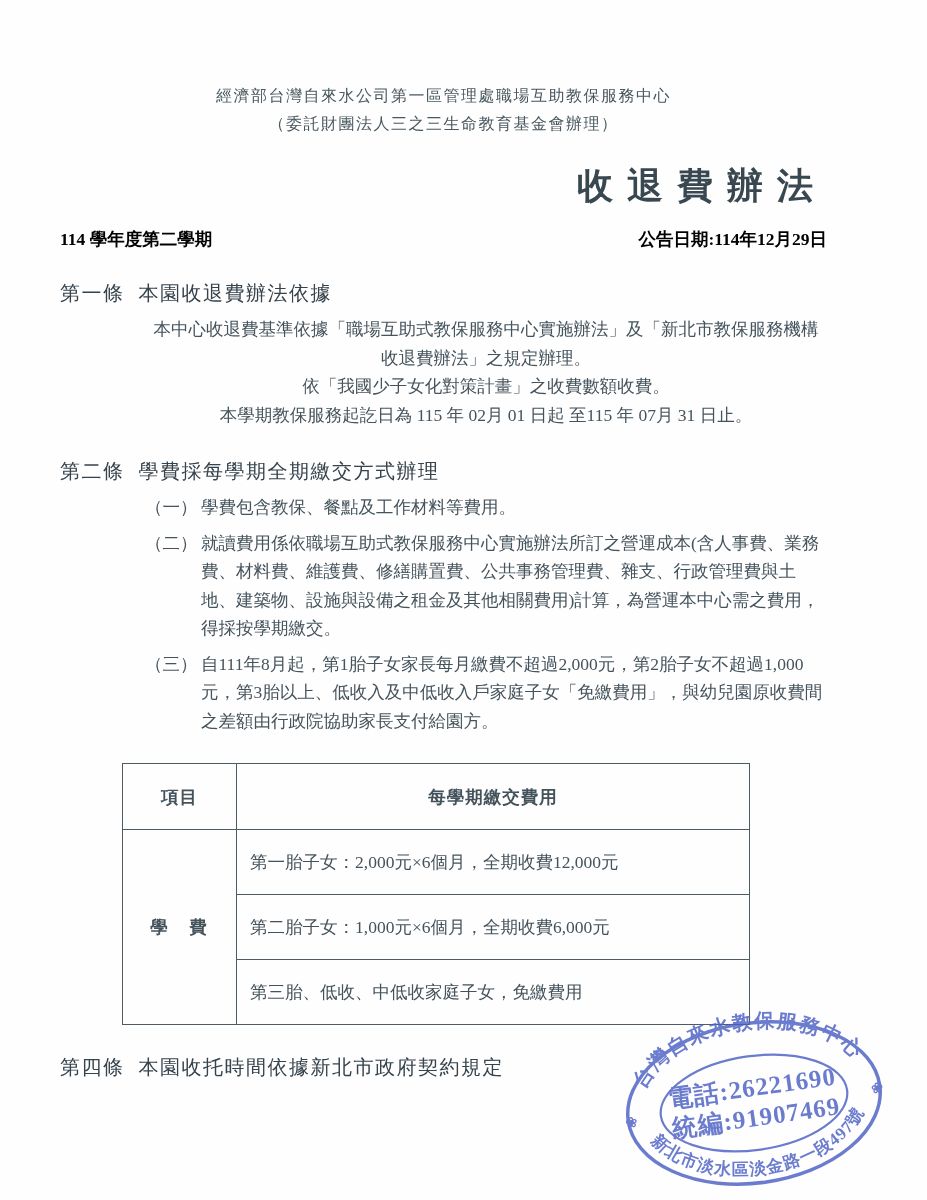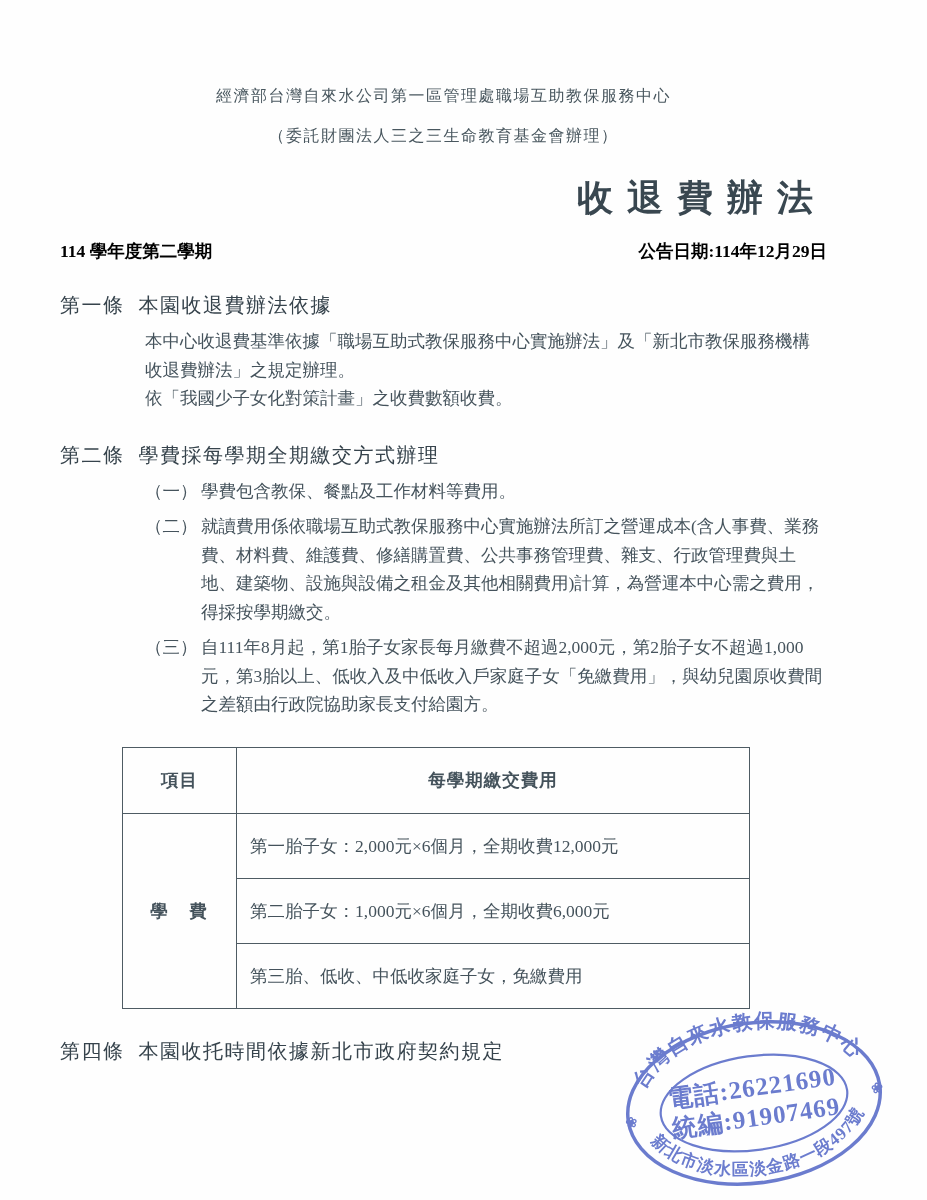--- a/index.html
+++ b/index.html
@@ -10,37 +10,37 @@
     margin:0 auto;
     background:#fefefe;
     font-family:"Liberation Serif","DejaVu Serif",serif;
     color:#42505a;
     overflow:hidden;
   }
   .content { padding:84px 100px 0 60px; }
 
   
   .org-line { text-align:center; font-size:16px; letter-spacing:1.5px; color:#49575f; line-height:24px; }
-  .org-line2 { margin-top:16px;font-family:Liberation Serif, serif; }
+  .org-line2 { margin-top:4px;font-family:Liberation Serif, serif; }
   .doc-title {
     text-align:right; font-size:36px; font-weight:700;
     letter-spacing:14px; padding-left:14px;
     color:#394750; margin-top:26px;
   }
   .meta-row {
     display:flex; justify-content:space-between; align-items:baseline;
     margin-top:16px; font-size:17.5px; font-weight:600; color:#000000;
   }
 
   
   .article { margin-top:27px; }
   .art-head { font-size:20px; font-weight:400; color:#36434c; letter-spacing:1.5px; line-height:30px; }
   .art-no { margin-right:14px; }
   .art-body { margin-left:85px; margin-top:7px; font-size:17.5px; line-height:28.5px; color:#45535c; }
-  .art-body p { margin:0; }
+  .art-body p { margin:0;text-align:center; }
   .item { display:flex; margin-top:7px; }
   .item:first-child { margin-top:0; }
   .item-marker { flex:0 0 56px; }
   .item-text { flex:1; }
 
   
   .fee-table {
     border-collapse:collapse;
     margin:28px 0 0 62px;
     width:628px;
@@ -72,20 +72,21 @@
       <span>公告日期:114年12月29日</span>
     </div>
 
     <section class="article">
       <div class="art-head">
         <span class="art-no">第一條</span><span>本園收退費辦法依據</span>
       </div>
       <div class="art-body">
         <p>本中心收退費基準依據「職場互助式教保服務中心實施辦法」及「新北市教保服務機構收退費辦法」之規定辦理。</p>
         <p>依「我國少子女化對策計畫」之收費數額收費。</p>
+        <p>本學期教保服務起訖日為 115 年 02月 01 日起 至115 年 07月 31 日止。</p>
       </div>
     </section>
 
     <section class="article">
       <div class="art-head">
         <span class="art-no">第二條</span><span>學費採每學期全期繳交方式辦理</span>
       </div>
       <div class="art-body">
         <div class="item">
           <span class="item-marker">（一）</span>

